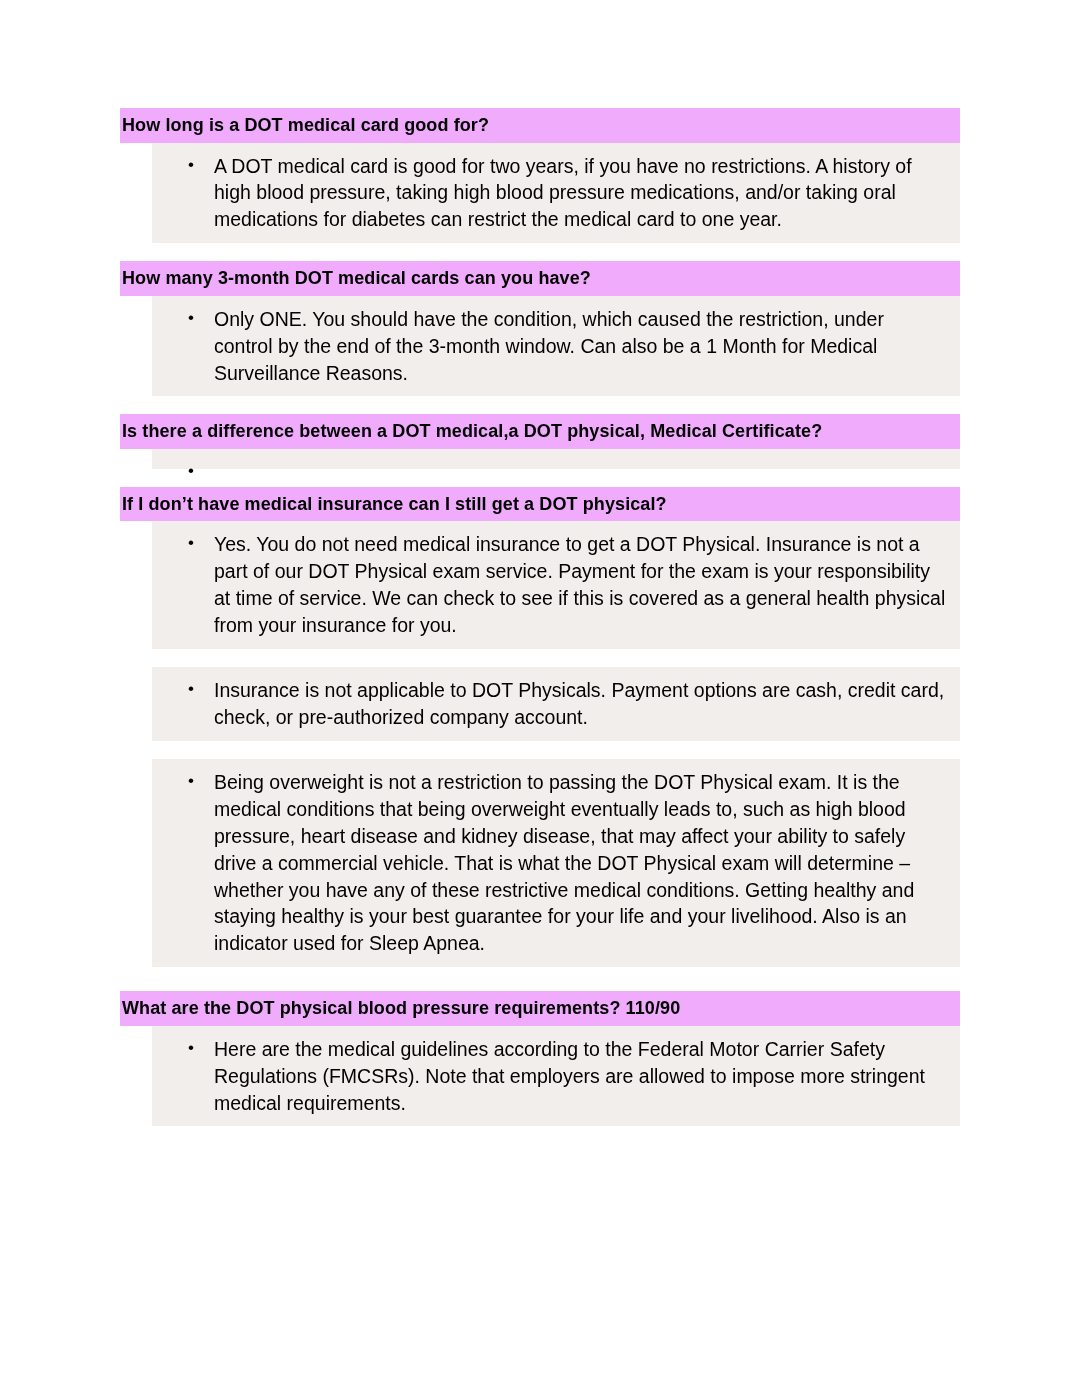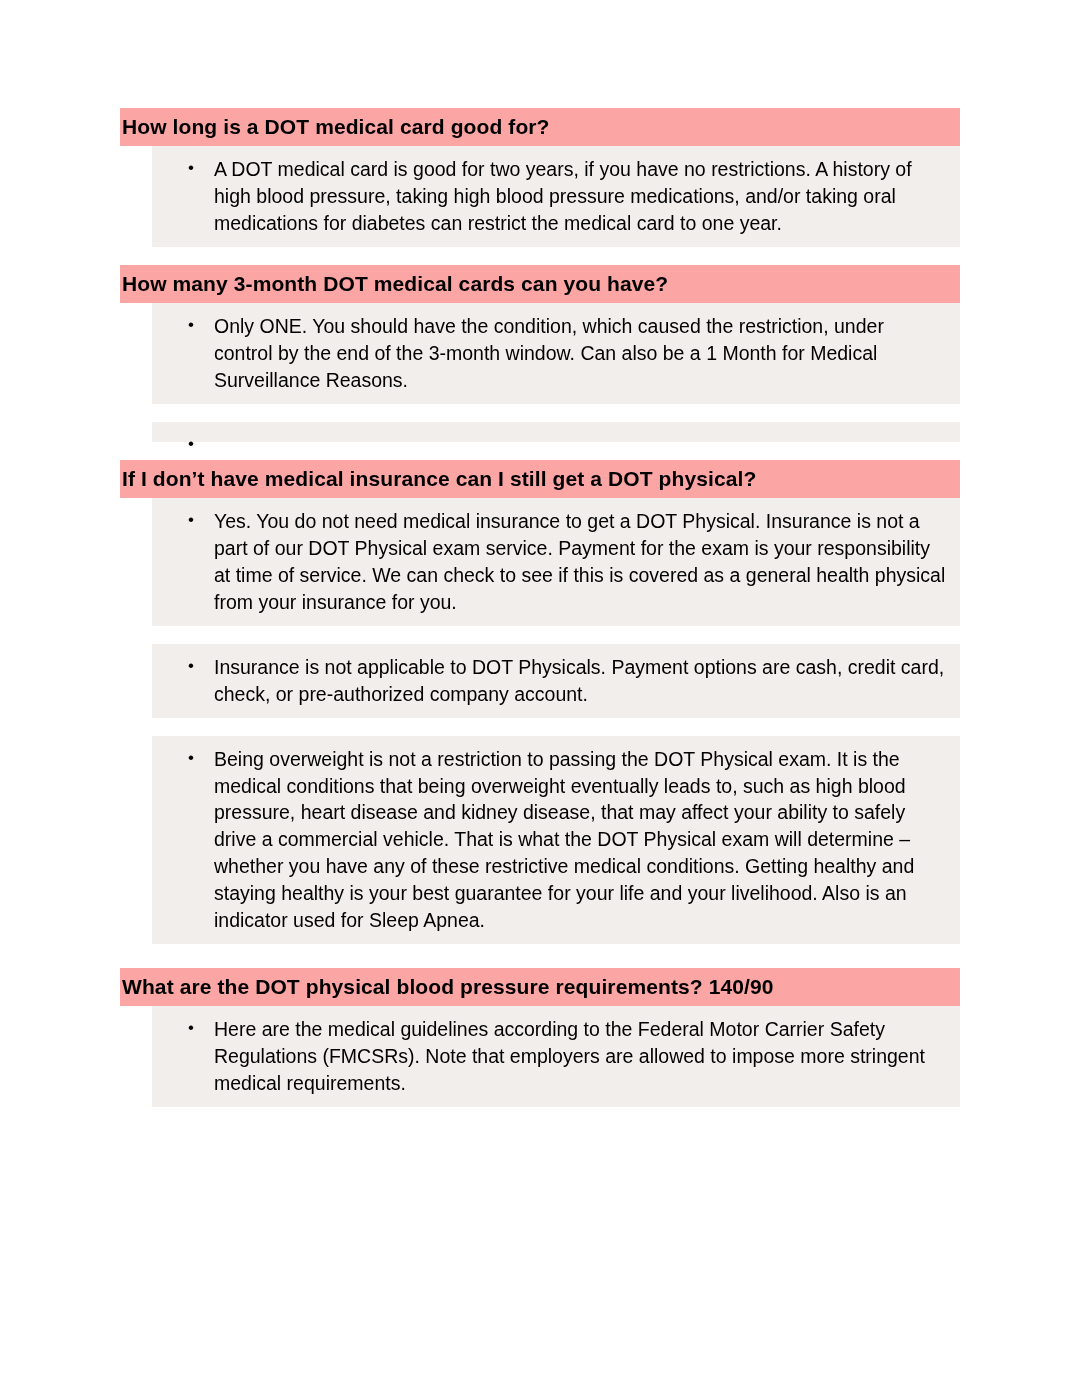--- a/index.html
+++ b/index.html
@@ -17,22 +17,22 @@
     width: 1080px;
     height: 1397px;
     position: relative;
     box-sizing: border-box;
     padding: 108px 120px 0 120px;
   }
   .faq-block {
     margin: 0 0 0 0;
   }
   .question {
-    background: #fca5a5;
-    font-size: 21px;
+    background: #f0abfc;
+    font-size: 18px;
     font-weight: bold;
     line-height: 1.25;
     letter-spacing: 0.1px;
     padding: 6px 2px 6px 2px;
     margin: 0;
     box-sizing: border-box;
   }
   .answer-wrap {
     background: #f2eeec;
     margin: 0 0 0 32px;
@@ -90,20 +90,21 @@
           <span class="bullet">•</span>
           <span>Only ONE. You should have the condition, which caused the restriction, under control by the end of the 3-month window. Can also be a 1 Month for Medical Surveillance Reasons.</span>
         </li>
       </ul>
     </div>
   </div>
 
   <div class="gap-md"></div>
 
   <div class="faq-block">
+    <div class="question">Is there a difference between a DOT medical,a DOT physical, Medical Certificate?</div>
     <div class="answer-wrap">
       <ul class="answer-list">
         <li>
           <span class="bullet">•</span>
         </li>
       </ul>
     </div>
   </div>
 
   <div class="gap-md"></div>
@@ -142,21 +143,21 @@
           <span class="bullet">•</span>
           <span>Being overweight is not a restriction to passing the DOT Physical exam. It is the medical conditions that being overweight eventually leads to, such as high blood pressure, heart disease and kidney disease, that may affect your ability to safely drive a commercial vehicle. That is what the DOT Physical exam will determine – whether you have any of these restrictive medical conditions. Getting healthy and staying healthy is your best guarantee for your life and your livelihood. Also is an indicator used for Sleep Apnea.</span>
         </li>
       </ul>
     </div>
   </div>
 
   <div class="gap-lg"></div>
 
   <div class="faq-block">
-    <div class="question">What are the DOT physical blood pressure requirements? 140/90</div>
+    <div class="question">What are the DOT physical blood pressure requirements? 110/90</div>
     <div class="answer-wrap">
       <ul class="answer-list">
         <li>
           <span class="bullet">•</span>
           <span class="bold">Here are the medical guidelines according to the Federal Motor Carrier Safety Regulations (FMCSRs)</span><span>. Note that employers are allowed to impose more stringent medical requirements.</span>
         </li>
       </ul>
     </div>
   </div>
 

